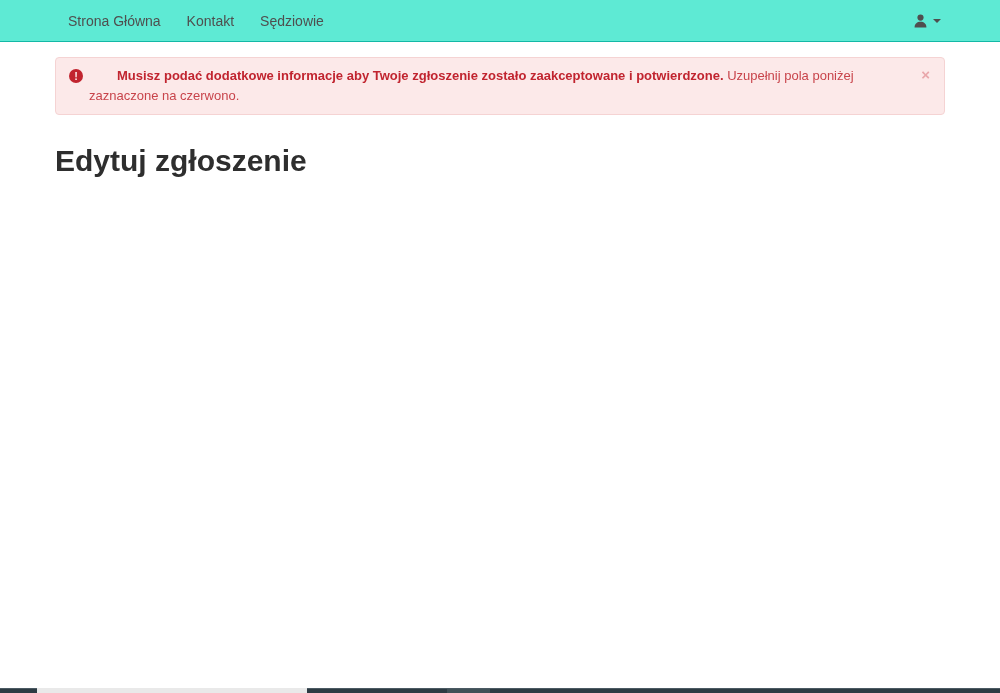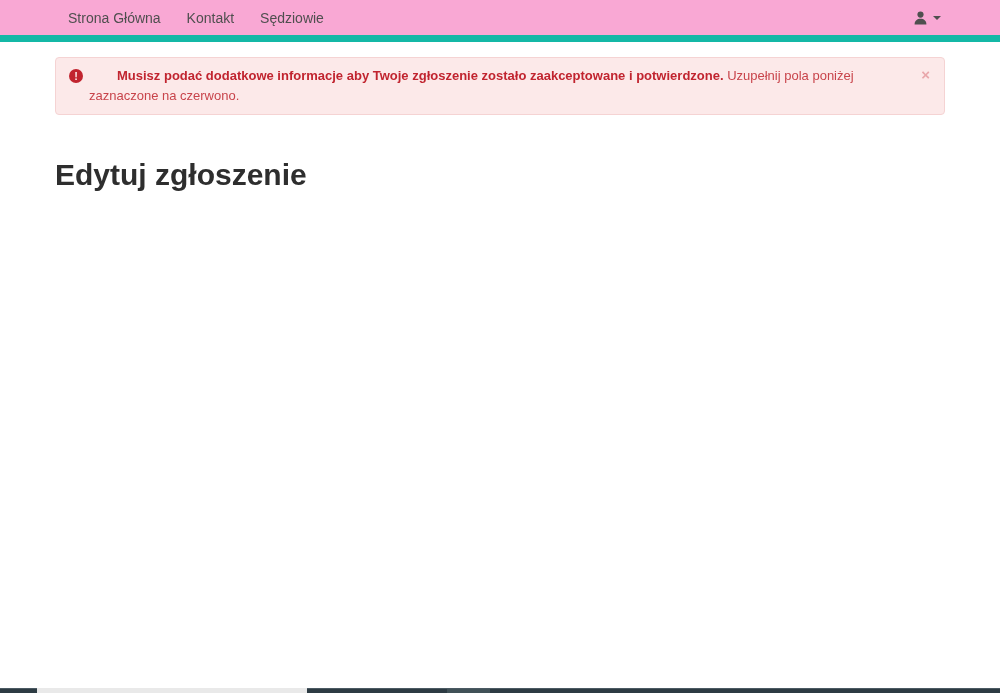--- a/index.html
+++ b/index.html
@@ -8,22 +8,22 @@
     background: #ffffff;
     font-family: "Liberation Sans", sans-serif;
     overflow: hidden;
     position: relative;
   }
 
   
   .navbar {
     width: 100%;
     height: 42px;
-    background: #f9a8d4;
-    border-bottom: 7px solid #14b8a6;
+    background: #5eead4;
+    border-bottom: 1px solid #14b8a6;
     display: flex;
     align-items: stretch;
     justify-content: space-between;
   }
   .nav-left {
     display: flex;
     align-items: stretch;
     padding-left: 55px;
     list-style: none;
   }
@@ -108,21 +108,21 @@
     color: #e9a7ab;
     font-size: 15px;
     font-weight: bold;
     line-height: 18px;
     cursor: pointer;
     padding: 0;
   }
 
   
   .page-title {
-    margin-top: 45px;
+    margin-top: 31px;
     font-size: 30px;
     line-height: 1;
     font-weight: bold;
     letter-spacing: 0px;
     color: #2e2e2e;
   }
 
   
   .footer-edge {
     position: absolute;

